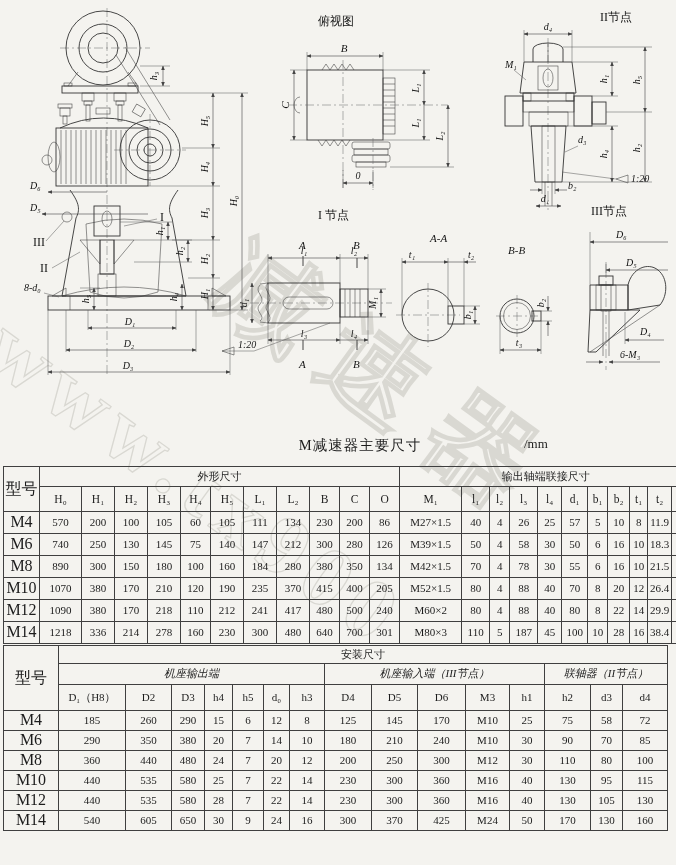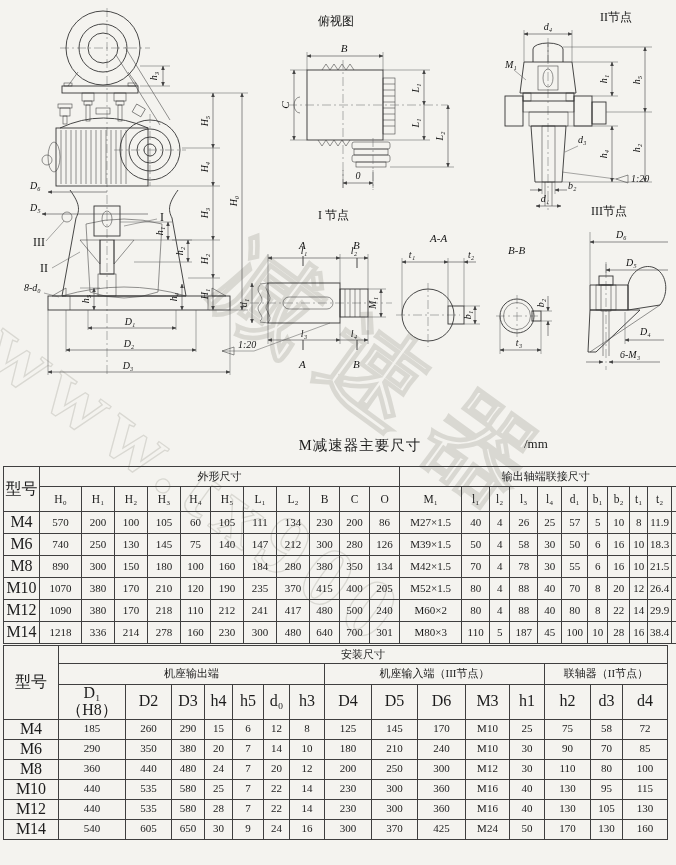--- a/index.html
+++ b/index.html
@@ -29,22 +29,22 @@
   
   table{border-collapse:collapse;table-layout:fixed;position:absolute;z-index:2;background:transparent;}
   th,td{border:1px solid #3f3f3f;text-align:center;vertical-align:middle;padding:0;
         font-weight:normal;font-size:11px;line-height:1.05;overflow:hidden;}
   #table1{left:3px;top:466px;width:670px;}
   #table1 .gh{height:20px;font-size:12px;}
   #table1 .ch th{height:24px;font-size:11.5px;}
   #table1 td{height:21px;}
   #table2{left:3px;top:645px;width:664px;}
   #table2 .gh1{height:18px;font-size:12px;}
-  #table2 .gh2{height:21px;font-size:12px;}
-  #table2 .ch th{height:25px;font-size:16px;font-family:Liberation Serif, serif;}
+  #table2 .gh2{height:21px;font-size:12px;font-style:italic;}
+  #table2 .ch th{height:25px;font-size:11px;font-family:Liberation Serif, serif;}
   #table2 td{height:19px;}
   .model-col{font-size:16px;}
 </style>
 </head>
 <body>
 
 <div id="stage">
 
   <div class="wm wm1">www.tx900</div>
   <div class="wm wm2">减速器</div>

